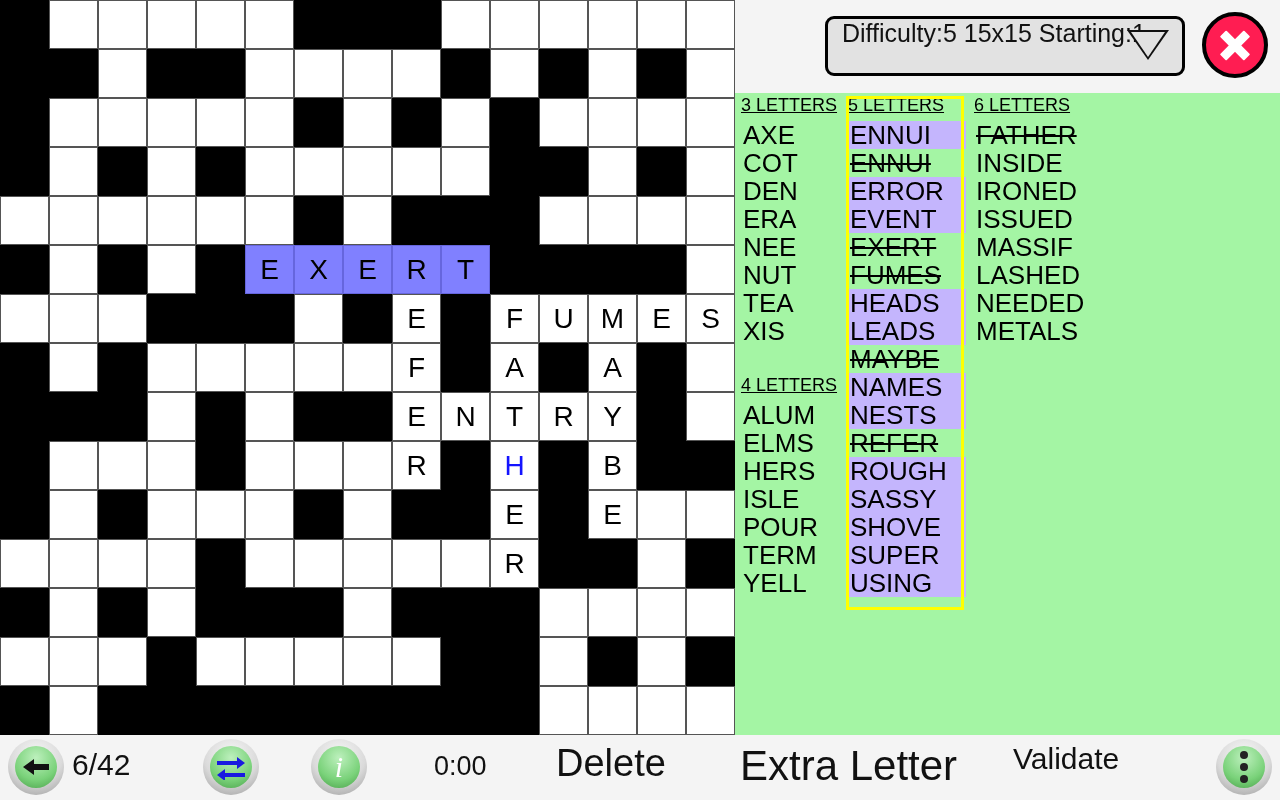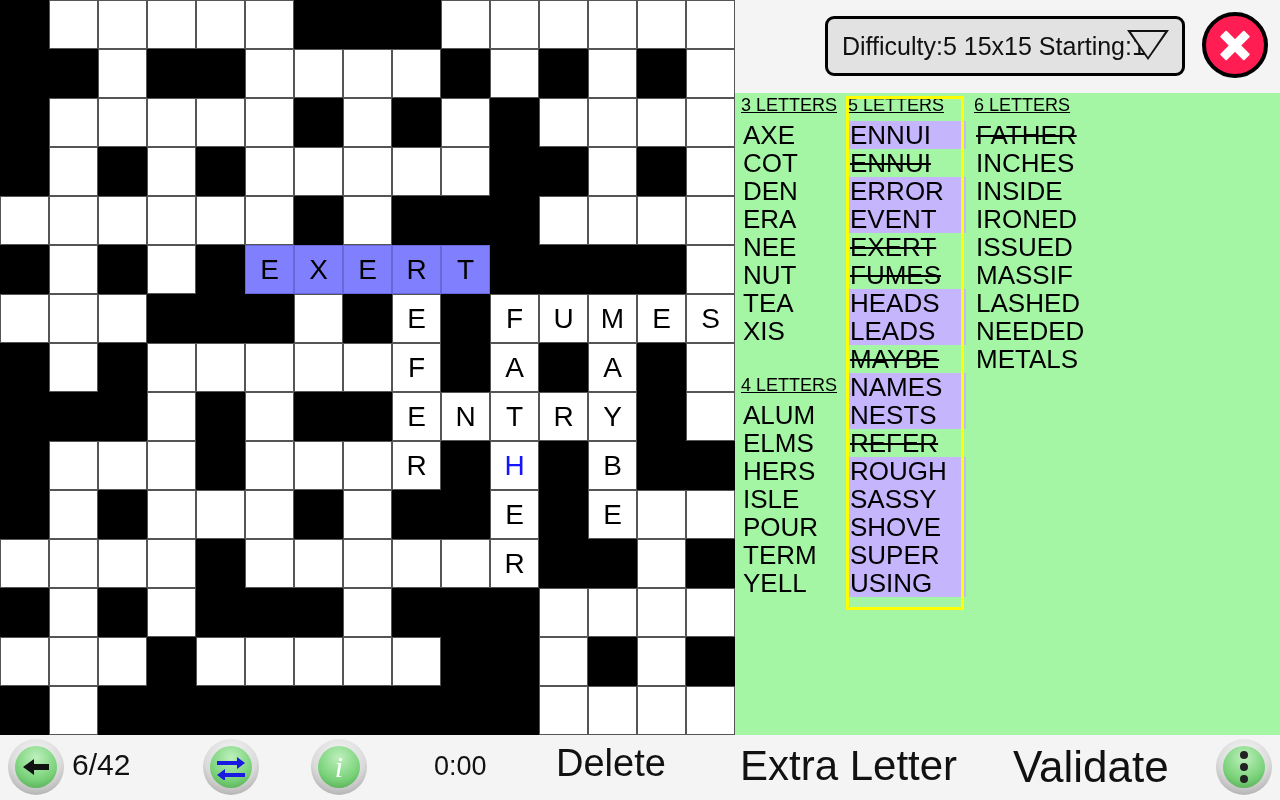--- a/index.html
+++ b/index.html
@@ -64,21 +64,21 @@
   .wl-word.used{text-decoration:line-through;}
   .wl-word.hl{background:#c4b5fd;}
   .spacer{height:28px;}
 
   
   #topbar{position:absolute;left:735px;top:0;width:545px;height:93px;background:#f4f4f4;}
   #difficulty{
     position:absolute;left:90px;top:16px;width:360px;height:60px;
     background:#e2e2e2;border:3px solid #000;border-radius:9px;
     box-sizing:border-box;
-    display:flex;align-items:center;
+    display:flex;align-items:flex-start;
   }
   #diff-label{font-size:25px;color:#111;margin-left:14px;white-space:nowrap;}
   #diff-caret{
     position:absolute;right:13px;top:11px;
     width:0;height:0;border-left:21px solid transparent;border-right:21px solid transparent;
     border-top:30px solid #111;
   }
   #diff-caret-i{
     position:absolute;right:17px;top:13px;
     width:0;height:0;border-left:17px solid transparent;border-right:17px solid transparent;
@@ -114,21 +114,21 @@
   }
   #btn-back{left:8px;}
   #btn-swap{left:203px;}
   #btn-info{left:311px;}
   #btn-menu{left:1216px;}
   .lbl{position:absolute;color:#111;white-space:nowrap;}
   #counter{left:72px;top:13px;font-size:30px;}
   #timer{left:434px;top:16px;font-size:27px;}
   #delete{left:556px;top:7px;font-size:38px;}
   #extra{left:740px;top:7px;font-size:42px;}
-  #validate{left:1013px;top:7px;font-size:44px;}
+  #validate{left:1013px;top:7px;font-size:30px;}
   .info-i{font-family:"Liberation Serif",serif;font-style:italic;font-size:30px;color:#fff;line-height:1;}
   .dots{display:flex;flex-direction:column;gap:4px;}
   .dots span{display:block;width:8px;height:8px;border-radius:50%;background:#222;}
 </style>
 </head>
 <body>
 
 <div id="app">
 
   <div id="grid">
@@ -457,21 +457,20 @@
         <span class="wl-word used">REFER</span>
         <span class="wl-word hl">ROUGH</span>
         <span class="wl-word hl">SASSY</span>
         <span class="wl-word hl">SHOVE</span>
         <span class="wl-word hl">SUPER</span>
         <span class="wl-word hl">USING</span>
       </div>
     <div class="wl-col" id="col6">
         <div class="wl-head">6 LETTERS</div>
         <span class="wl-word used">FATHER</span>
-        <span class="wl-word">INCHES</span>
         <span class="wl-word">INSIDE</span>
         <span class="wl-word">IRONED</span>
         <span class="wl-word">ISSUED</span>
         <span class="wl-word">MASSIF</span>
         <span class="wl-word">LASHED</span>
         <span class="wl-word">NEEDED</span>
         <span class="wl-word">METALS</span>
       </div>
     <div id="selbox"></div>
   </div>

